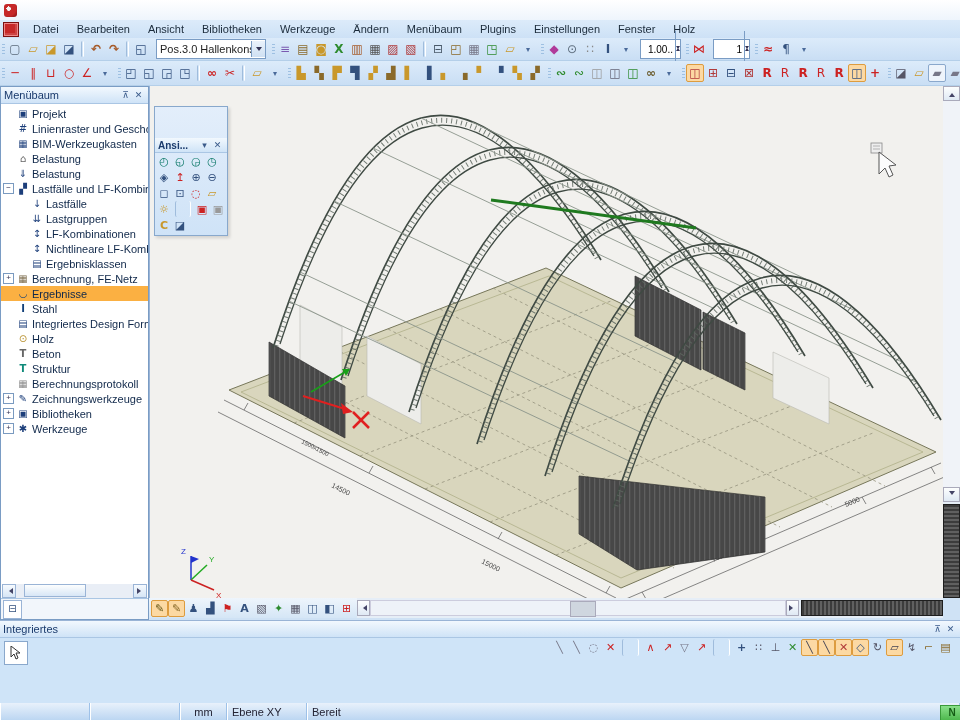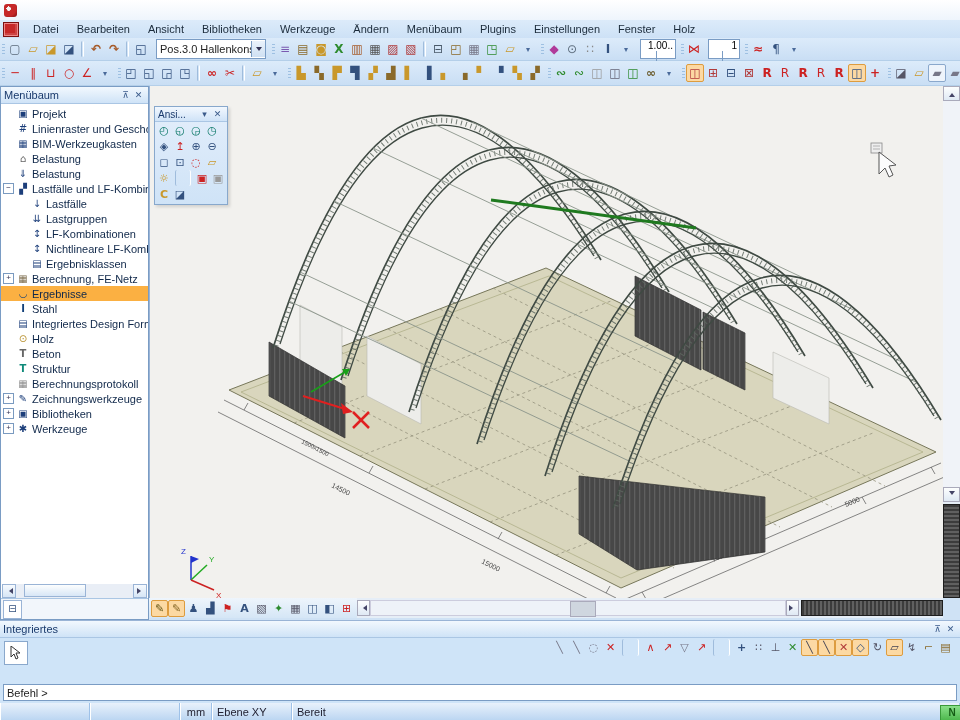--- a/index.html
+++ b/index.html
@@ -28,21 +28,21 @@
     border:1px solid transparent;border-radius:2px;box-sizing:border-box;cursor:default;overflow:hidden;}
   .tbi.hl{background:#fcd9a3;border-color:#dd9c3f;}
   .tbi.sep{width:3px;height:16px;border:none;border-left:1px solid #9fbcdc;border-right:1px solid #fff;
     margin:0 3px;background:transparent;}
   .dropdown{display:flex;align-items:center;width:108px;height:18px;background:#fff;
     border:1px solid #7a9cc4;margin:0 4px;font-size:11px;color:#222;}
   .dropdown .txt{flex:1;padding:0 3px;white-space:nowrap;overflow:hidden;}
   .drop-btn{width:13px;height:16px;background:linear-gradient(#eaf2fb,#cfe0f2);border-left:1px solid #7a9cc4;
     display:flex;align-items:center;justify-content:center;}
   .tri-d{width:0;height:0;border:3px solid transparent;border-top:4px solid #335;margin-top:3px;}
-  .spin{display:flex;align-items:center;height:18px;background:#fff;border:1px solid #7a9cc4;margin:0 3px;flex-direction:column;}
+  .spin{display:flex;align-items:center;height:18px;background:#fff;border:1px solid #7a9cc4;margin:0 3px;}
   .spin .val{font-size:10px;padding:0 2px;text-align:right;}
   .spin-btns{display:flex;flex-direction:column;border-left:1px solid #7a9cc4;}
   .tri-u2{width:0;height:0;border:2px solid transparent;border-bottom:3px solid #335;margin-bottom:2px;}
   .tri-d2{width:0;height:0;border:2px solid transparent;border-top:3px solid #335;margin-top:2px;}
   
   .sidebar{position:absolute;left:0;top:86px;width:149px;height:534px;background:#fff;
     border:1px solid #7a9cc4;box-sizing:border-box;}
   .panelhead{height:16px;background:linear-gradient(#f2f8fe,#cfe3f7);display:flex;align-items:center;
     font-size:11px;color:#1a3a6c;padding:0 3px;border-bottom:1px solid #aac6e4;}
   .panelhead .title{flex:1;}
@@ -87,21 +87,21 @@
   .scrollcol{position:absolute;left:943px;top:86px;width:17px;height:512px;background:#e6eef7;
     display:flex;flex-direction:column;}
   .v-btn{width:17px;height:15px;background:linear-gradient(#fdfefe,#dfe9f4);border:1px solid #aab;
     box-sizing:border-box;display:flex;align-items:center;justify-content:center;}
   .v-track{height:386px;background:#f0f3f8;}
   .ribbed-v{flex:1;margin-top:2px;border:1px solid #1e1e1e;box-sizing:border-box;
     background:repeating-linear-gradient(#3c3c3c 0 2px,#606060 2px 4px);}
   
   .ansipanel{position:absolute;left:154px;top:106px;width:72px;background:linear-gradient(#e3eefb,#cfe3f7);
     border:1px solid #88a8cc;box-shadow:2px 2px 3px #0002;z-index:5;}
-  .ansipanel .panelhead{height:14px;font-weight:normal;font-size:10px;}
+  .ansipanel .panelhead{height:14px;font-weight:bold;font-size:10px;margin-top:31px;}
   .ansirow{display:flex;align-items:center;padding:0 1px;}
   .ansirow .tbi{width:16px;height:16px;line-height:15px;font-size:11px;}
   
   .cmdpanel{position:absolute;left:0;top:620px;width:960px;height:83px;background:#cfe4f8;
     border-top:1px solid #9ab4d6;box-sizing:border-box;}
   .cmd-cursorbtn{position:absolute;left:4px;top:20px;width:22px;height:22px;background:#fff;
     border:1px solid #8aa8cc;display:flex;align-items:center;justify-content:center;}
   .snaprow{position:absolute;right:6px;top:18px;display:flex;align-items:center;}
   .snaprow .tbi{width:17px;height:17px;line-height:16px;font-size:11px;}
   .cmd-input{position:absolute;left:3px;right:3px;bottom:2px;height:15px;border:1px solid #7a9cc4;
@@ -689,23 +689,22 @@
       <span class="tbi ico hl" style="color:#445">╲</span>
       <span class="tbi ico hl" style="color:#445">╲</span>
       <span class="tbi ico hl" style="color:#b03a3a">✕</span>
       <span class="tbi ico hl" style="color:#33517e">◇</span>
       <span class="tbi ico" style="color:#556">↻</span>
       <span class="tbi ico hl" style="color:#445">▱</span>
       <span class="tbi ico" style="color:#556">↯</span>
       <span class="tbi ico" style="color:#8a6a2a">⌐</span>
       <span class="tbi ico" style="color:#8a6a2a">▤</span>
     </div>
-  <input class="cmd-input" readonly="" value="Befehl &gt;" style="">
 </div>
 
 <div class="statusbar">
   <span class="st-cell" style="width:90px;"></span>
   <span class="st-cell" style="width:90px;"></span>
-  <span class="st-cell" style="width:32px;justify-content:center;">mm</span>
+  <span class="st-cell" style="width:47px;justify-content:center;">mm</span>
   <span class="st-cell" style="width:80px;">Ebene XY</span>
   <span class="st-cell" style="flex:1;">Bereit</span>
   <span class="st-badge">N</span>
 </div>
 
 </body></html>

